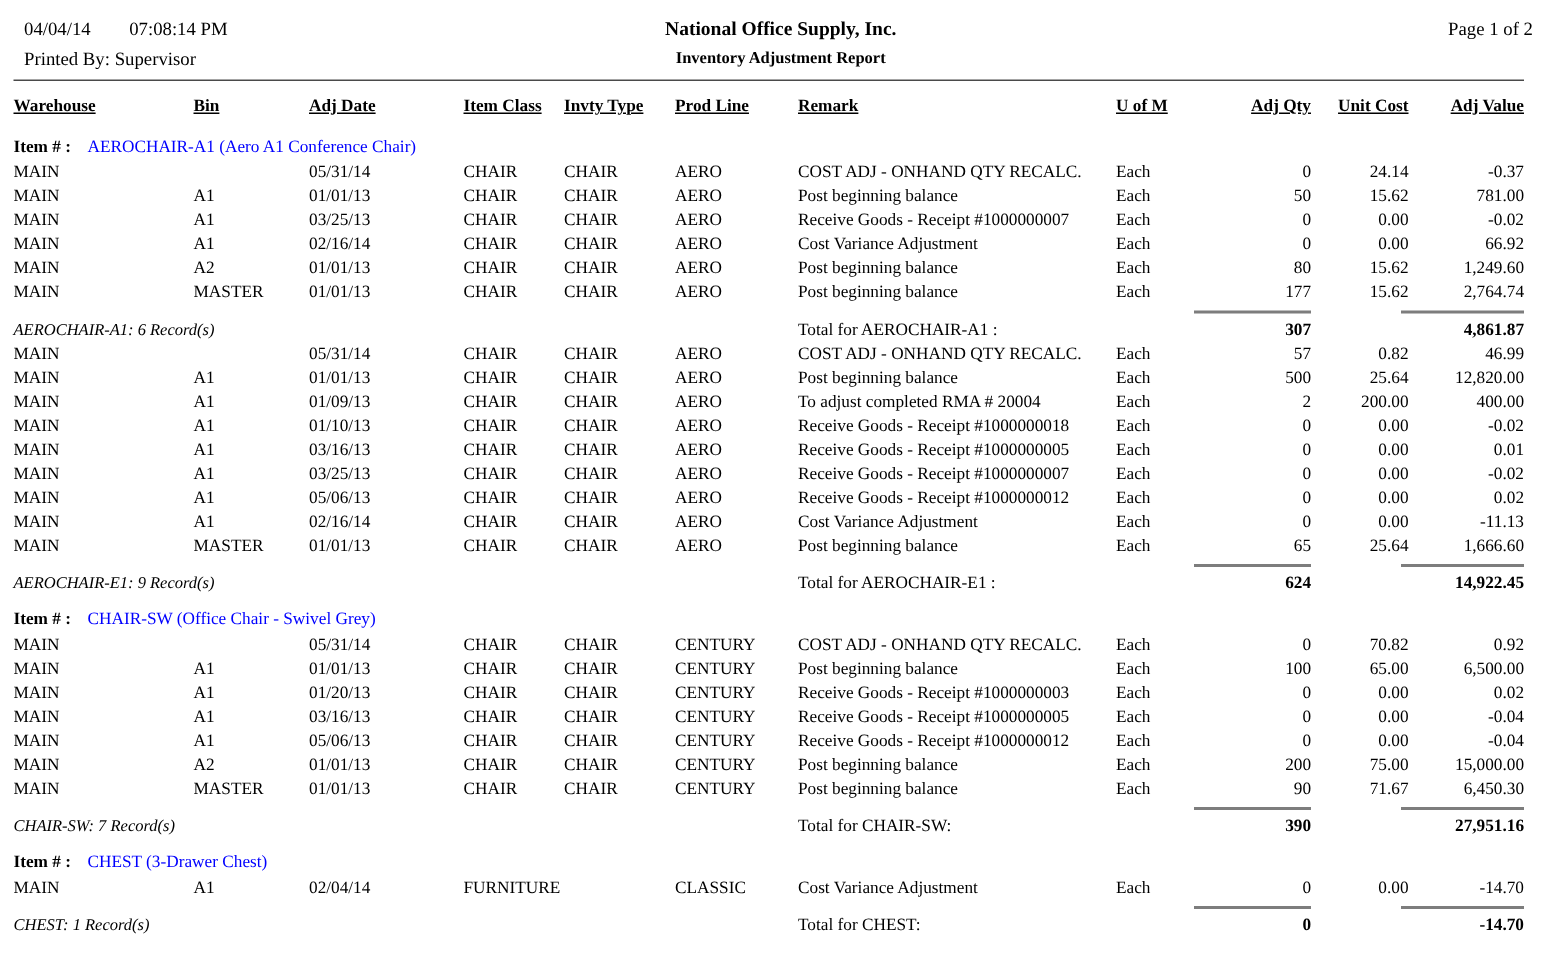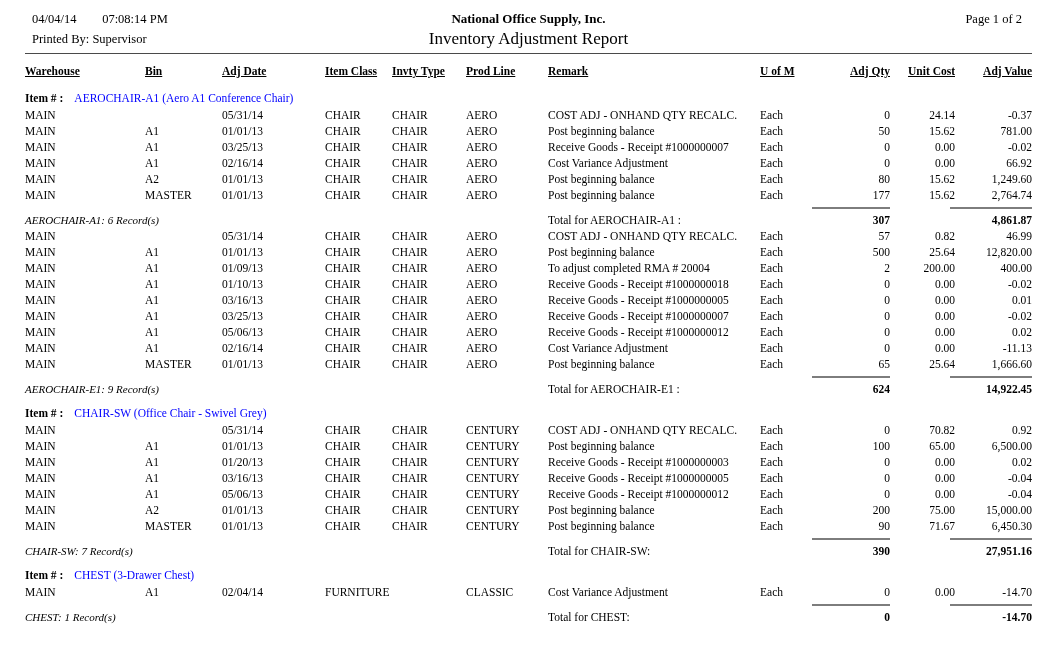--- a/index.html
+++ b/index.html
@@ -1,26 +1,26 @@
 <!DOCTYPE html>
 <html><head>
 <meta charset="utf-8">
 <style>
   html,body{margin:0;padding:0;}
   body{width:1037px;height:653px;background:#ffffff;overflow:hidden;
        font-family:"Liberation Serif","DejaVu Serif",serif;color:#000;}
-  .page{padding:10px 5px 0 25px;}
+  .page{padding:10px 5px 0 9px;}
   .rpt-header{display:grid;grid-template-columns:270px 1fr 270px;align-items:start;}
   .h-left{padding-left:7px;font-size:12.5px;}
   .h-line1{line-height:19px;}
   .h-line1 .date{display:inline-block;min-width:67px;}
   .h-line2{line-height:21px;}
   .h-center{text-align:center;}
   .company{font-weight:bold;font-size:13px;line-height:18px;}
-  .title{font-weight:normal;font-size:17px;line-height:22px;}
+  .title{font-weight:bold;font-size:11px;line-height:22px;}
   .h-right{text-align:right;font-size:12.5px;line-height:19px;padding-right:10px;}
   .rule{border-top:1px solid #4a4a4a;margin-top:3px;width:1007px;}
   table{border-collapse:collapse;table-layout:fixed;width:1007px;margin-top:9px;font-size:11.5px;}
   td,th{padding:0;line-height:16px;vertical-align:bottom;white-space:nowrap;overflow:visible;}
   th{text-align:left;font-weight:bold;padding-bottom:3px;margin-top:48px;}
   th .hdr{text-decoration:underline;}
   .num{text-align:right;}
   .item-row td{padding-top:8px;line-height:17px;}
   .item-label{font-weight:bold;}
   .item-link{margin-left:11px;text-decoration:none;cursor:pointer;}

